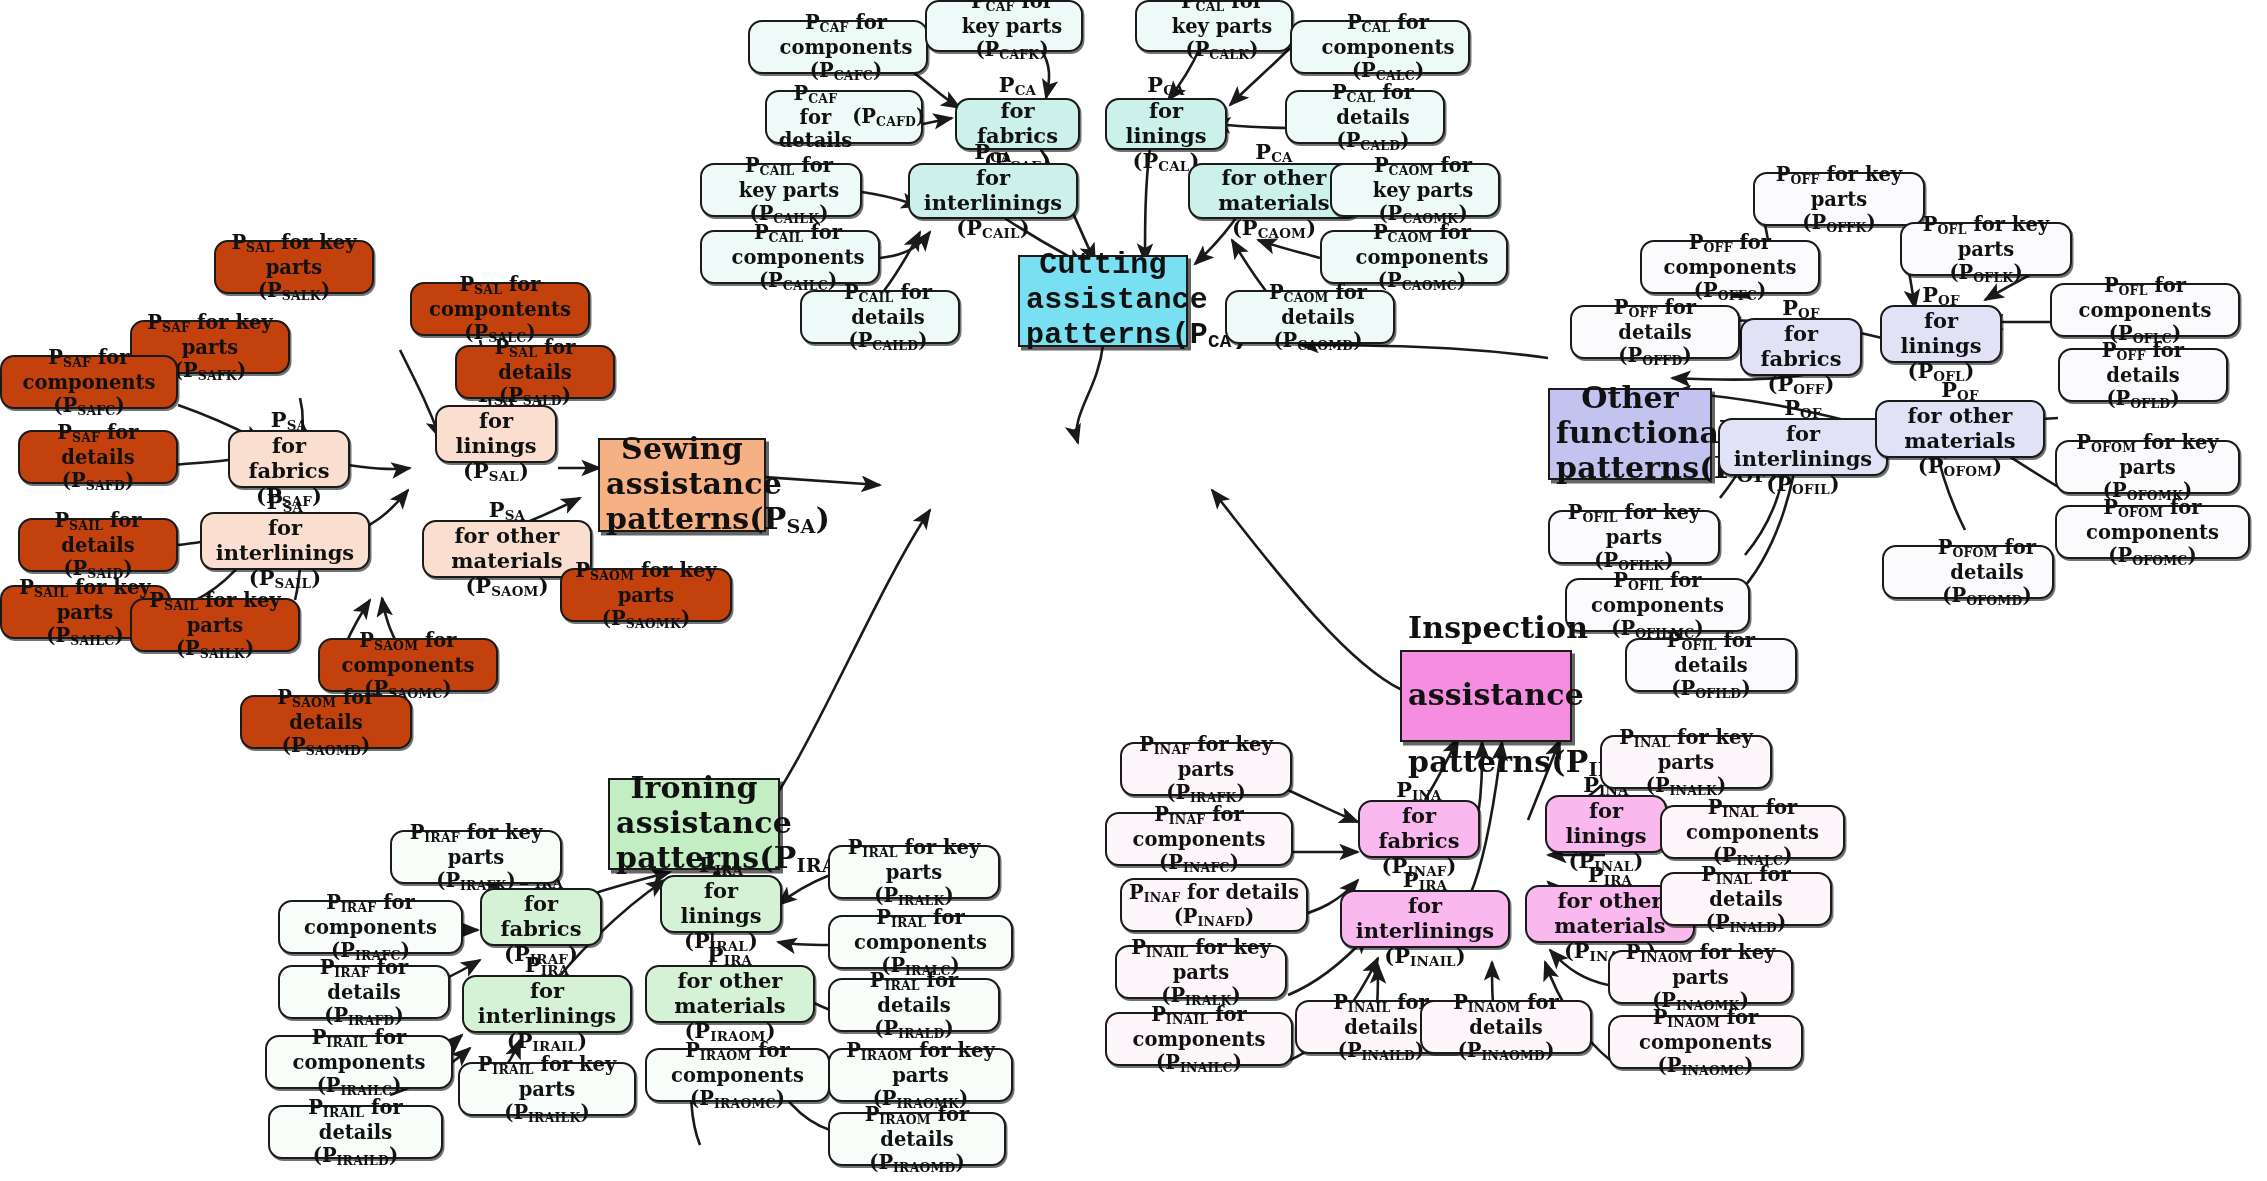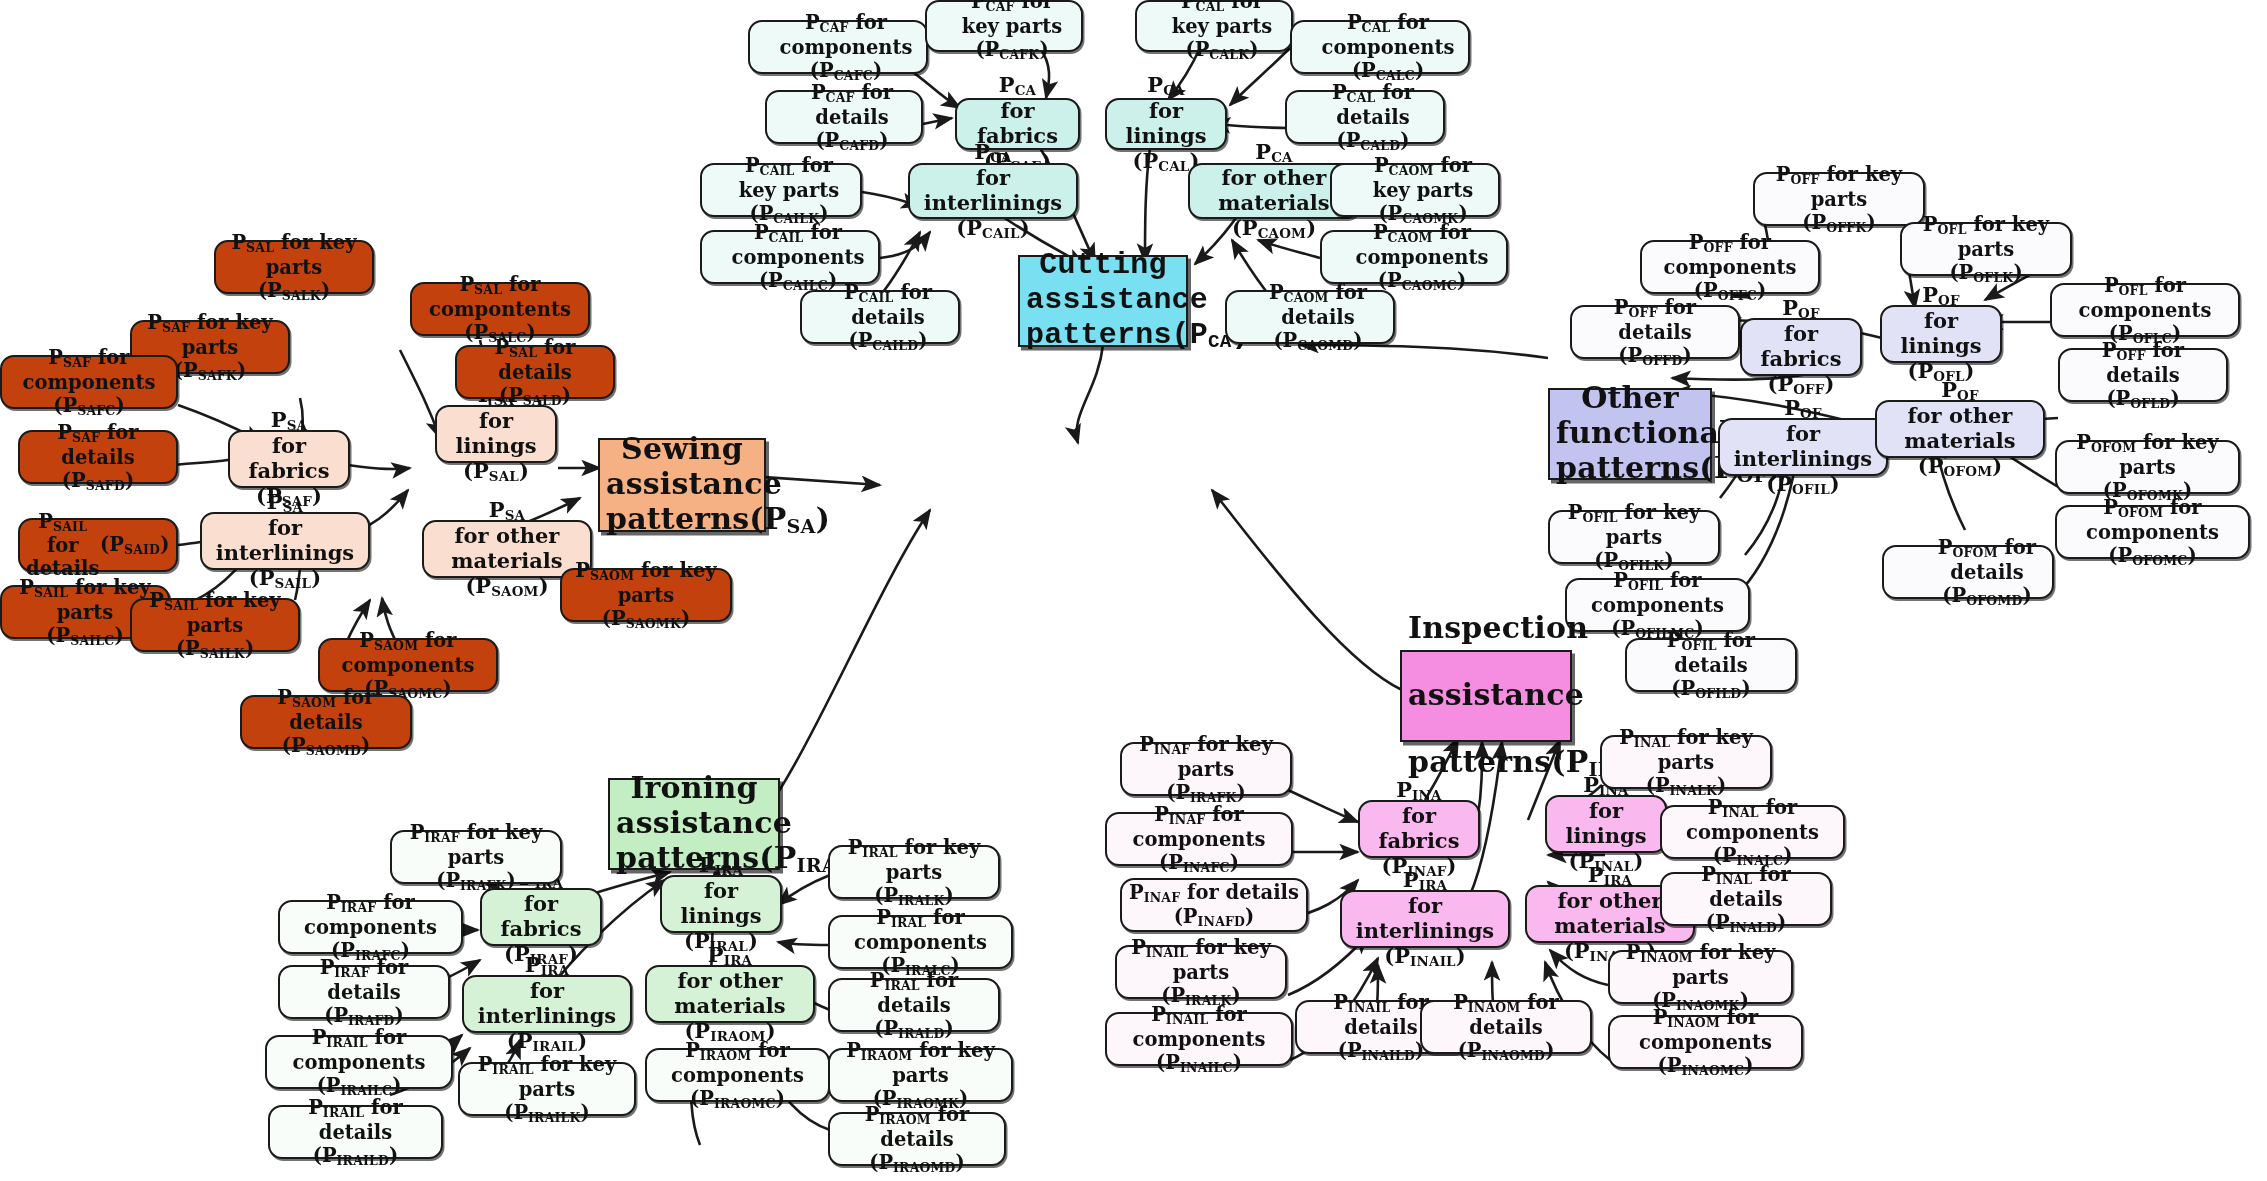--- a/index.html
+++ b/index.html
@@ -224,21 +224,21 @@
 </div>
 
 <div class="node leaf ca-leaf" style="left:748px;top:20px;width:180px;height:54px;flex-direction:column;">
   <span class="t"><span>P</span><sub>CAF</sub><span> for components</span></span>
   <span class="t"><span>(P</span><sub>CAFC</sub><span>)</span></span>
 </div>
 <div class="node leaf ca-leaf" style="left:925px;top:0px;width:158px;height:52px;flex-direction:column;">
   <span class="t"><span>P</span><sub>CAF</sub><span> for key parts</span></span>
   <span class="t"><span>(P</span><sub>CAFK</sub><span>)</span></span>
 </div>
-<div class="node leaf ca-leaf" style="left:765px;top:90px;width:158px;height:54px;flex-direction:column;">
+<div class="node leaf ca-leaf" style="left:765px;top:90px;width:158px;height:54px;flex-direction:row;">
   <span class="t"><span>P</span><sub>CAF</sub><span> for details</span></span>
   <span class="t"><span>(P</span><sub>CAFD</sub><span>)</span></span>
 </div>
 <div class="node leaf ca-leaf" style="left:1135px;top:0px;width:158px;height:52px;flex-direction:column;">
   <span class="t"><span>P</span><sub>CAL</sub><span> for key parts</span></span>
   <span class="t"><span>(P</span><sub>CALK</sub><span>)</span></span>
 </div>
 <div class="node leaf ca-leaf" style="left:1290px;top:20px;width:180px;height:54px;flex-direction:column;">
   <span class="t"><span>P</span><sub>CAL</sub><span> for components</span></span>
   <span class="t"><span>(P</span><sub>CALC</sub><span>)</span></span>
@@ -316,21 +316,21 @@
   <span class="t"><span>(P</span><sub>SALD</sub><span>)</span></span>
 </div>
 <div class="node leaf sa-leaf" style="left:0px;top:355px;width:178px;height:54px;flex-direction:column;">
   <span class="t"><span>P</span><sub>SAF</sub><span> for components</span></span>
   <span class="t"><span>(P</span><sub>SAFC</sub><span>)</span></span>
 </div>
 <div class="node leaf sa-leaf" style="left:18px;top:430px;width:160px;height:54px;flex-direction:column;">
   <span class="t"><span>P</span><sub>SAF</sub><span> for details</span></span>
   <span class="t"><span>(P</span><sub>SAFD</sub><span>)</span></span>
 </div>
-<div class="node leaf sa-leaf" style="left:18px;top:518px;width:160px;height:54px;flex-direction:row;">
+<div class="node leaf sa-leaf" style="left:18px;top:518px;width:160px;height:54px;flex-direction:column;">
   <span class="t"><span>P</span><sub>SAIL</sub><span> for details</span></span>
   <span class="t"><span>(P</span><sub>SAID</sub><span>)</span></span>
 </div>
 <div class="node leaf sa-leaf" style="left:0px;top:585px;width:170px;height:54px;flex-direction:column;">
   <span class="t"><span>P</span><sub>SAIL</sub><span> for key parts</span></span>
   <span class="t"><span>(P</span><sub>SAILC</sub><span>)</span></span>
 </div>
 <div class="node leaf sa-leaf" style="left:130px;top:598px;width:170px;height:54px;flex-direction:column;">
   <span class="t"><span>P</span><sub>SAIL</sub><span> for key parts</span></span>
   <span class="t"><span>(P</span><sub>SAILK</sub><span>)</span></span>

